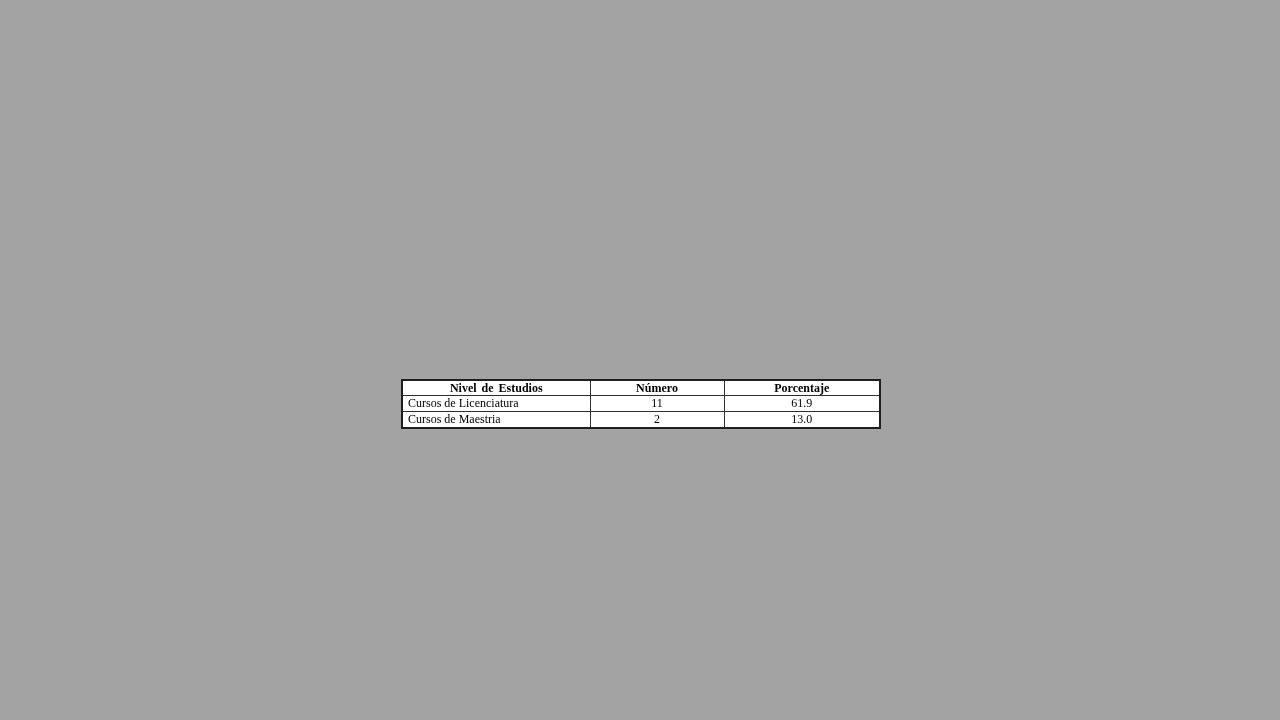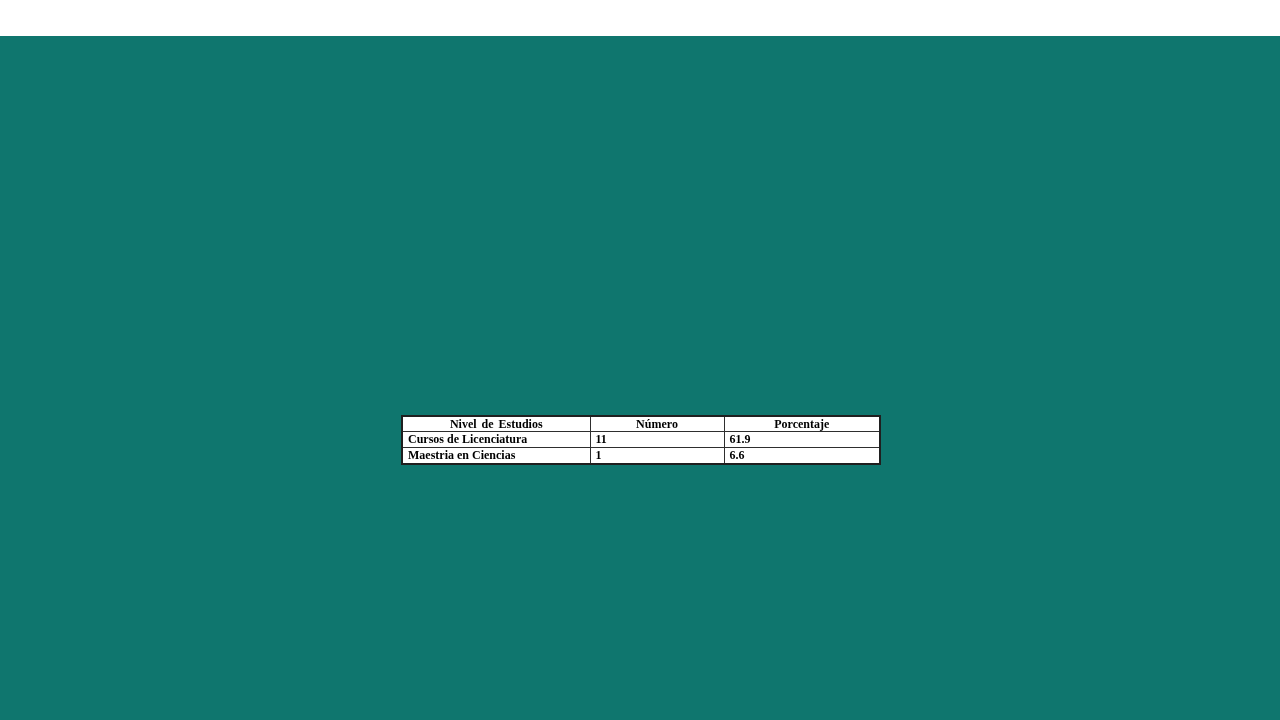--- a/index.html
+++ b/index.html
@@ -10,22 +10,21 @@
     width: 1280px;
     height: 720px;
     background: #ffffff;
     font-family: "Liberation Serif", serif;
     position: relative;
     overflow: hidden;
   }
   .doc-page {
     position: absolute;
     inset: 0;
-    background: #0f766e;
-    margin-top: 36px;
+    background: #a3a3a3;
   }
   table.doc-table {
     position: absolute;
     left: 401px;
     top: 379px;
     width: 478px;
     border-collapse: collapse;
     table-layout: fixed;
     border: 2px solid #1f1f1f;
     background: #ffffff;
@@ -33,31 +32,31 @@
   table.doc-table th,
   table.doc-table td {
     border: 1px solid #2e2e2e;
     font-size: 12px;
     color: #000000;
     padding: 0 5px;
     height: 15px;
     line-height: 15px;
     white-space: nowrap;
     overflow: hidden;
-    font-weight: bold;
+    font-weight: normal;
   }
   table.doc-table th {
     font-weight: bold;
     text-align: center;
     word-spacing: 2px;
     height: 14px;
     line-height: 14px;
   }
   td.cell-label { text-align: left; }
-  td.cell-num   { text-align: left; }
+  td.cell-num   { text-align: center; }
   col.col-nivel      { width: 188px; }
   col.col-numero     { width: 134px; }
   col.col-porcentaje { width: 156px; }
 </style>
 </head>
 <body>
 
 <div class="doc-page">
 
   <table class="doc-table">
@@ -73,20 +72,20 @@
         <th>Porcentaje</th>
       </tr>
     </thead>
     <tbody>
       <tr>
         <td class="cell-label">Cursos de Licenciatura</td>
         <td class="cell-num">11</td>
         <td class="cell-num">61.9</td>
       </tr>
       <tr>
-        <td class="cell-label">Maestria en Ciencias</td>
-        <td class="cell-num">1</td>
-        <td class="cell-num">6.6</td>
+        <td class="cell-label">Cursos de Maestria</td>
+        <td class="cell-num">2</td>
+        <td class="cell-num">13.0</td>
       </tr>
     </tbody>
   </table>
 
 </div>
 
 </body></html>

